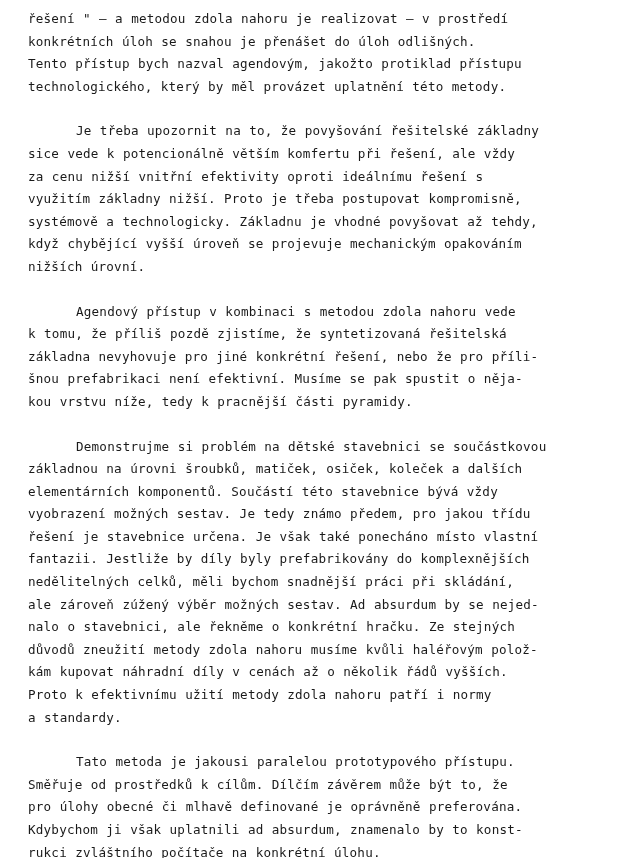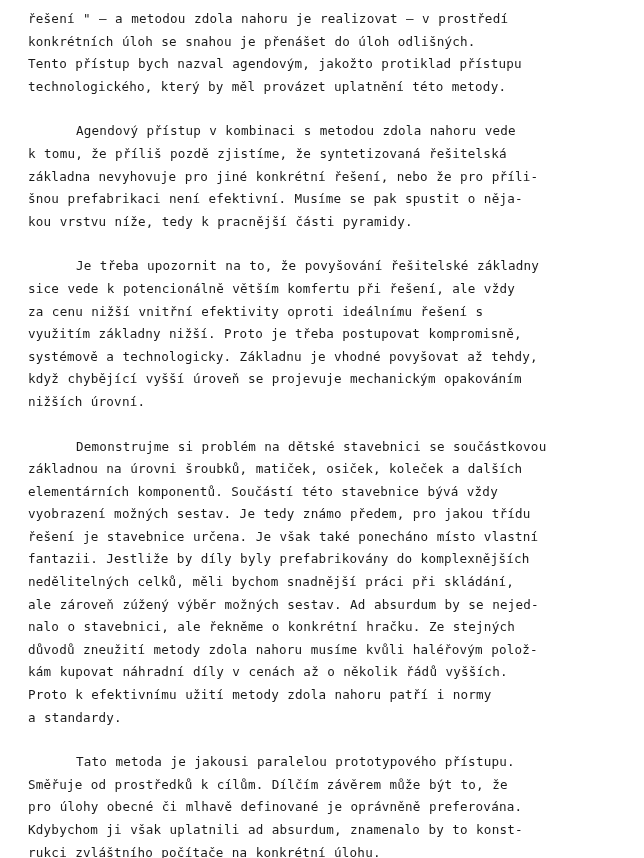--- a/index.html
+++ b/index.html
@@ -40,32 +40,32 @@
   }
 </style>
 </head>
 <body>
 
 <div id="page">
   <p class="para first">řešení " – a metodou zdola nahoru je realizovat – v prostředí
 konkrétních úloh se snahou je přenášet do úloh odlišných.
 Tento přístup bych nazval agendovým, jakožto protiklad přístupu
 technologického, který by měl provázet uplatnění této metody.</p>
-  <p class="para indent">Agendový přístup v kombinaci s metodou zdola nahoru vede
-k tomu, že příliš pozdě zjistíme, že syntetizovaná řešitelská
-základna nevyhovuje pro jiné konkrétní řešení, nebo že pro příli-
-šnou prefabrikaci není efektivní. Musíme se pak spustit o něja-
-kou vrstvu níže, tedy k pracnější části pyramidy.</p>
   <p class="para indent">Je třeba upozornit na to, že povyšování řešitelské základny
 sice vede k potencionálně větším komfertu při řešení, ale vždy
 za cenu nižší vnitřní efektivity oproti ideálnímu řešení s
 využitím základny nižší. Proto je třeba postupovat kompromisně,
 systémově a technologicky. Základnu je vhodné povyšovat až tehdy,
 když chybějící vyšší úroveň se projevuje mechanickým opakováním
 nižších úrovní.</p>
+  <p class="para indent">Agendový přístup v kombinaci s metodou zdola nahoru vede
+k tomu, že příliš pozdě zjistíme, že syntetizovaná řešitelská
+základna nevyhovuje pro jiné konkrétní řešení, nebo že pro příli-
+šnou prefabrikaci není efektivní. Musíme se pak spustit o něja-
+kou vrstvu níže, tedy k pracnější části pyramidy.</p>
   <p class="para indent">Demonstrujme si problém na dětské stavebnici se součástkovou
 základnou na úrovni šroubků, matiček, osiček, koleček a dalších
 elementárních komponentů. Součástí této stavebnice bývá vždy
 vyobrazení možných sestav. Je tedy známo předem, pro jakou třídu
 řešení je stavebnice určena. Je však také ponecháno místo vlastní
 fantazii. Jestliže by díly byly prefabrikovány do komplexnějších
 nedělitelných celků, měli bychom snadnější práci při skládání,
 ale zároveň zúžený výběr možných sestav. Ad absurdum by se nejed-
 nalo o stavebnici, ale řekněme o konkrétní hračku. Ze stejných
 důvodů zneužití metody zdola nahoru musíme kvůli haléřovým polož-

